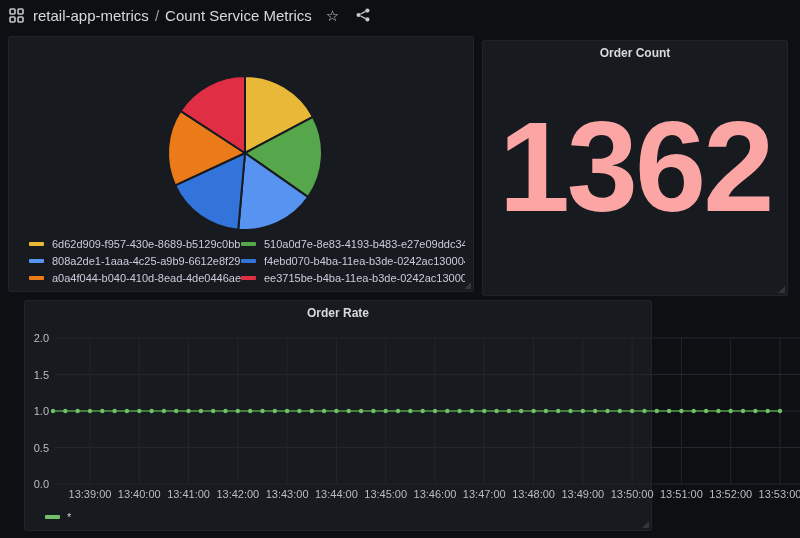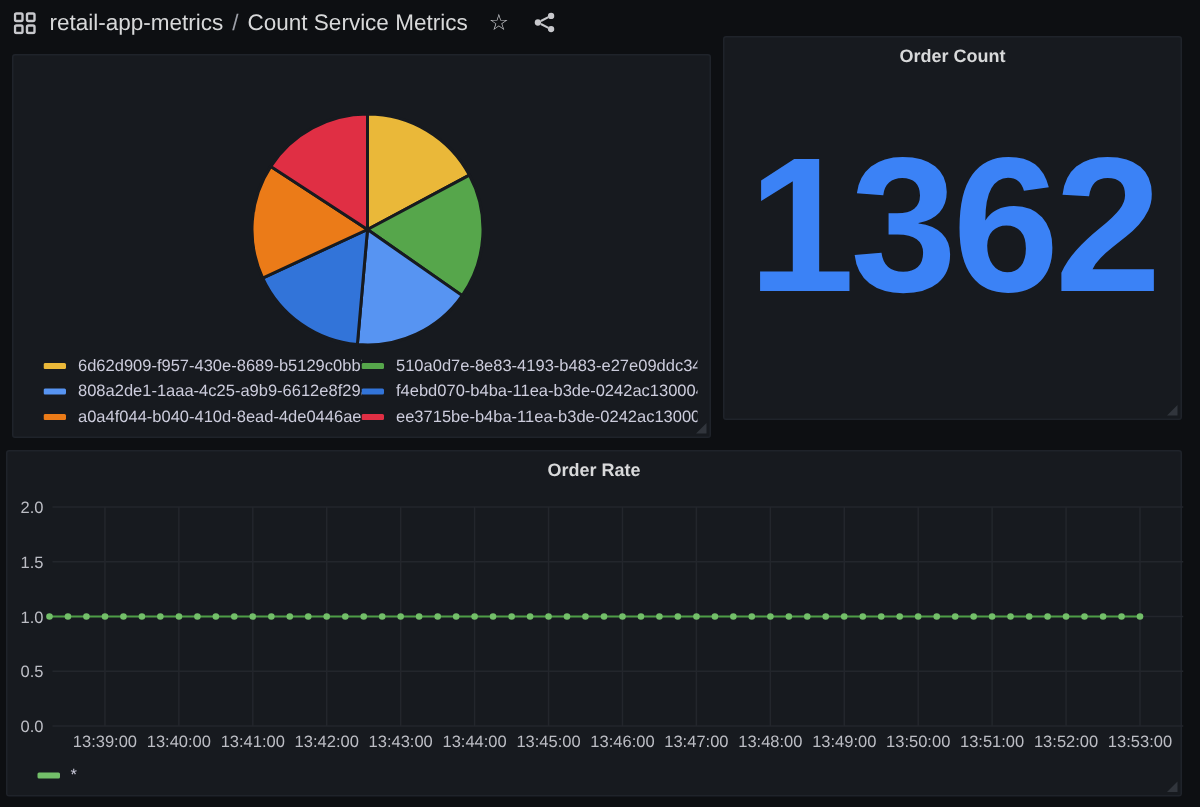--- a/index.html
+++ b/index.html
@@ -19,22 +19,22 @@
   .crumb { font-size:15px; font-weight:400; color:#D8D9DA; cursor:pointer; }
   .crumb-sep { font-size:15px; color:#9DA0A8; margin:0 6px; }
   .topbar-icons { display:flex; align-items:center; margin-left:14px; gap:16px; }
   .icon-btn { display:inline-flex; align-items:center; cursor:pointer; color:#C7C8CC; }
   .star-glyph { font-size:15px; line-height:1; color:#C7C8CC; }
 
   .panel {
     position:absolute; background:#171A1F; border:1px solid #1F232A; border-radius:2px;
   }
   #panel-pie  { left:8px;   top:36px;  width:466px; height:256px; }
-  #panel-stat { left:482px; top:24px;  width:306px; height:256px; }
-  #panel-rate { left:4px;   top:300px; width:784px; height:231px; }
+  #panel-stat { left:482px; top:40px;  width:306px; height:256px; }
+  #panel-rate { left:24px;   top:300px; width:628px; height:231px; }
 
   .panel-title {
     height:24px; display:flex; align-items:center; justify-content:center;
     font-size:12px; font-weight:700; color:#D8D9DA; gap:5px; cursor:pointer;
   }
   .chevron { display:inline-flex; margin-top:2px; }
 
   .pie-svg { position:absolute; left:0; top:24px; width:466px; height:180px; }
 
   .pie-legend {
@@ -142,21 +142,21 @@
       </div>
     </div>
   <div class="resize-handle"></div>
 </div>
 
 <div class="panel" id="panel-stat">
   <div class="panel-title">
     <span>Order Count</span>
   </div>
   <div class="stat-value-wrap">
-    <div class="stat-value" id="stat-value" style="color: #3b82f6;">1362</div>
+    <div class="stat-value" id="stat-value" style="color: #fca5a5;">1362</div>
   </div>
   <div class="resize-handle"></div>
 </div>
 
 <div class="panel" id="panel-rate">
   <div class="panel-title">
     <span>Order Rate</span>
   </div>
   <svg class="rate-svg" id="rate-svg" viewBox="0 0 784 231">
       <line x1="30" y1="37" x2="784" y2="37" stroke="#23262C" stroke-width="1"></line>

